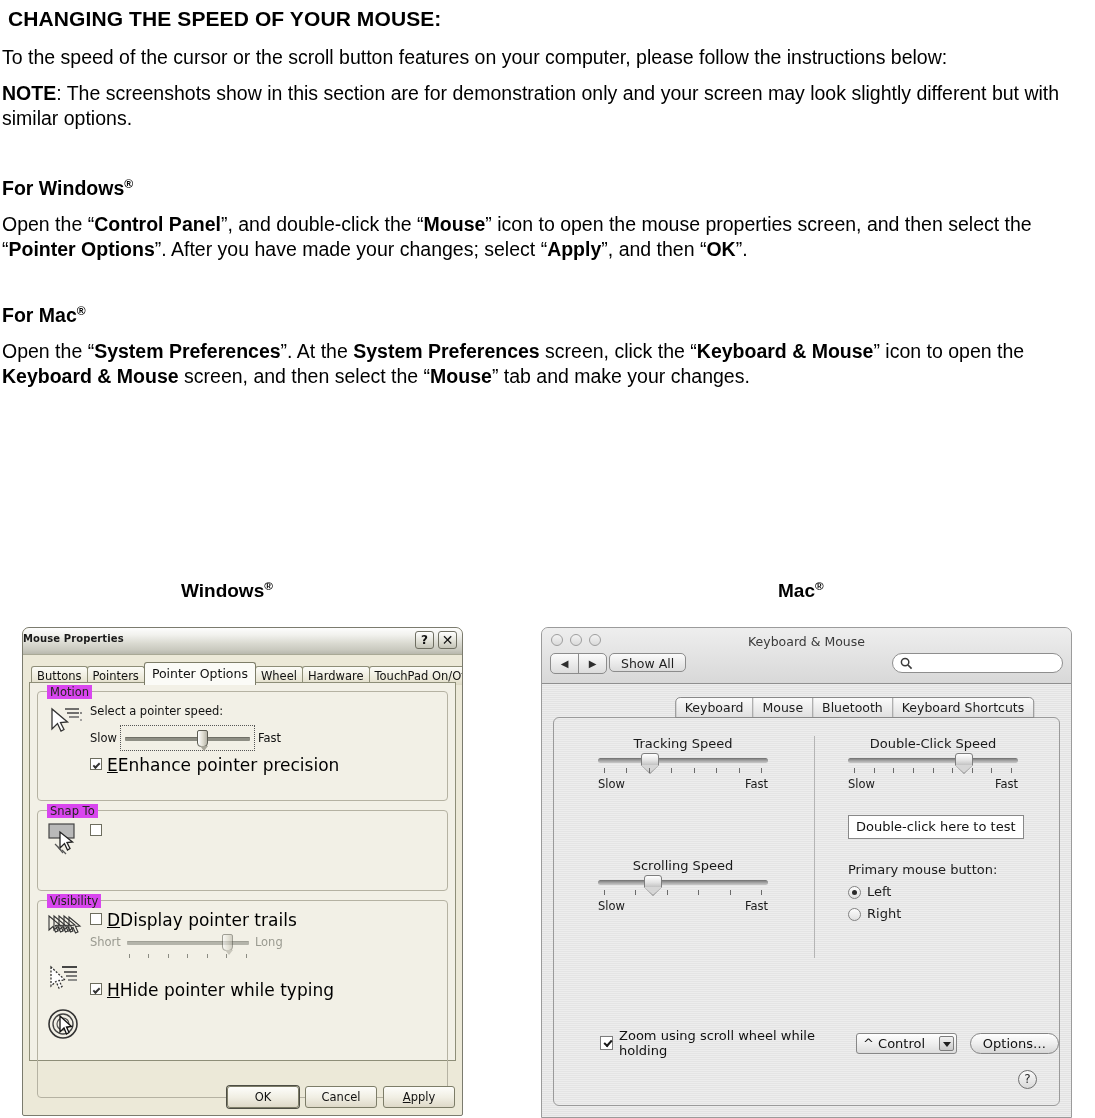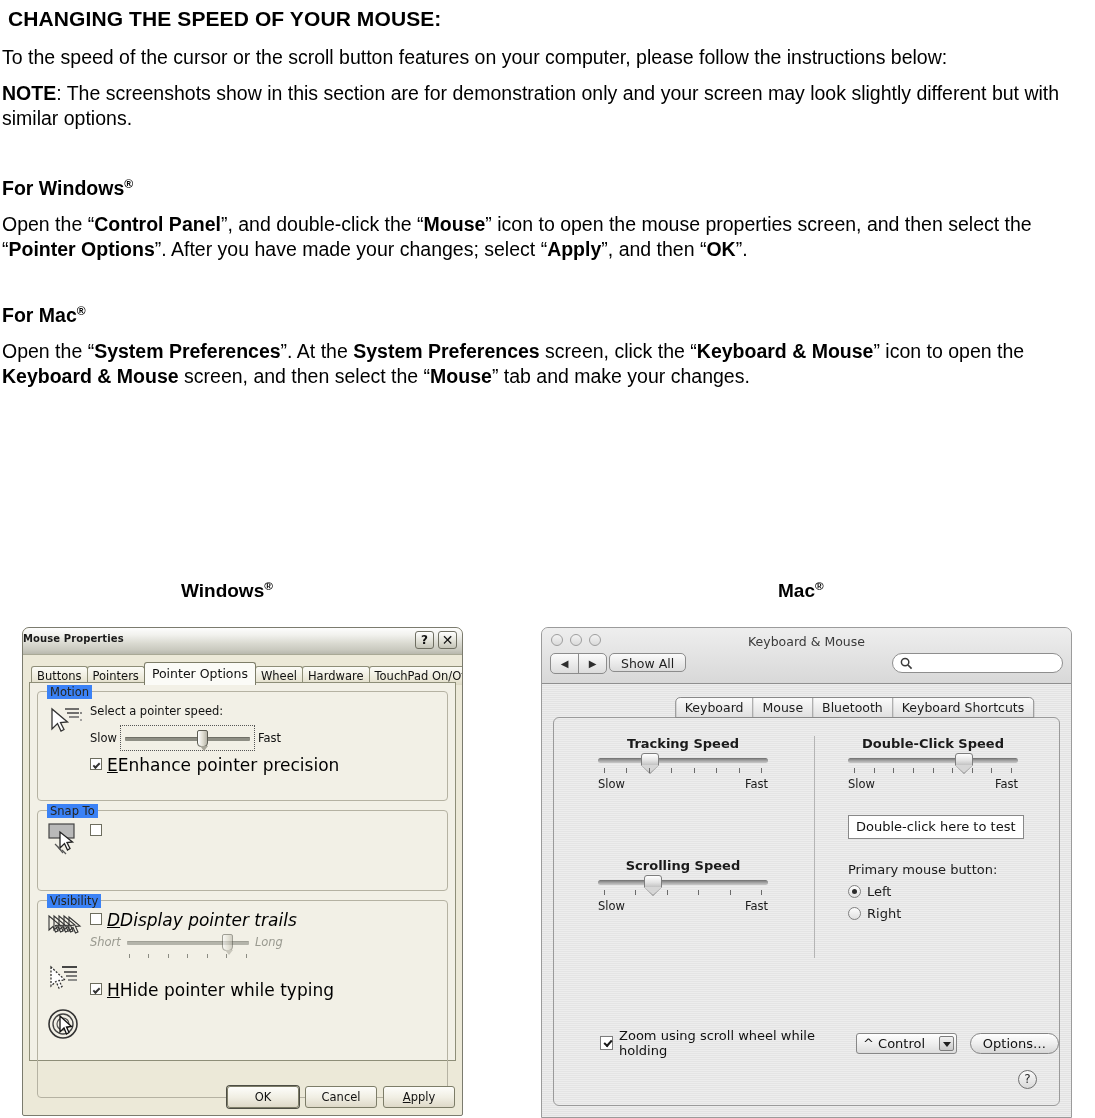--- a/index.html
+++ b/index.html
@@ -155,21 +155,21 @@
   .group {
     position: relative;
     border: 1px solid #b5b2a2;
     border-radius: 4px;
     margin-bottom: 9px;
     padding: 11px 8px 9px 8px;
   }
   .group > .legend {
     position: absolute;
     top: -7px; left: 9px;
-    background: #3b82f6;
+    background: #d946ef;
     padding: 0 3px;
     font-size: 11.5px;
     color: #25251f;
   }
   .grow { position: relative; display: flex; align-items: flex-start; }
   .gicon {
     width: 40px; min-width: 40px;
     height: 34px;
     position: relative;
     margin-right: 4px;
@@ -404,21 +404,20 @@
     background: #b4b4b4;
   }
 
   .mslider-block { position: absolute; }
   .mslider-title {
     font-size: 13px;
     color: #1a1a1a;
     text-align: center;
     margin-bottom: 5px;
     width: 100%;
-    font-weight: bold;
   }
   .mtrack {
     position: relative;
     height: 9px;
   }
   .mtrack .mrail {
     position: absolute;
     left: 0; right: 0; top: 2px;
     height: 5px;
     background: linear-gradient(to bottom, #6e6e6e, #9d9d9d 45%, #c9c9c9);
@@ -476,21 +475,21 @@
     padding: 3px 7px;
     line-height: 16px;
   }
   .pmb-label {
     position: absolute;
     font-size: 13px;
     color: #1a1a1a;
   }
   .radio-row {
     position: absolute;
-    display: flex; align-items: center;
+    display: flex; align-items: flex-end;
     font-size: 13px;
     color: #1a1a1a;
   }
   .radio {
     width: 13px; height: 13px;
     border-radius: 50%;
     border: 1px solid #818181;
     background: linear-gradient(to bottom, #fdfdfd, #e0e0e0);
     margin-right: 6px;
     position: relative;
@@ -681,21 +680,21 @@
             <div class="cbrow" style="margin-top:1px;">
               <span class="cb"></span>
             </div>
           </div>
         </div>
       </div>
 
       <div class="group" style="height:176px;">
         <div class="legend">Visibility</div>
 
-        <div class="grow" style="margin-bottom:8px;font-style:italic;">
+        <div class="grow" style="margin-bottom:8px;">
           <div class="gicon">
             <svg width="40" height="34" viewBox="0 0 40 34">
               <g stroke="#333" stroke-width="1.1" fill="none">
                 <path d="M3 4 L3 18 L7 14.5 L9.5 20 L12 19 L9.5 13.5 L14 13 Z"></path>
                 <path d="M8 4 L8 18 L12 14.5 L14.5 20 L17 19 L14.5 13.5 L19 13 Z"></path>
                 <path d="M13 4 L13 18 L17 14.5 L19.5 20 L22 19 L19.5 13.5 L24 13 Z"></path>
                 <path d="M18 4 L18 18 L22 14.5 L24.5 20 L27 19 L24.5 13.5 L29 13 Z"></path>
                 <path d="M23 5 L23 19 L27 15.5 L29.5 21 L32 20 L29.5 14.5 L34 14 Z"></path>
               </g>
             </svg>

